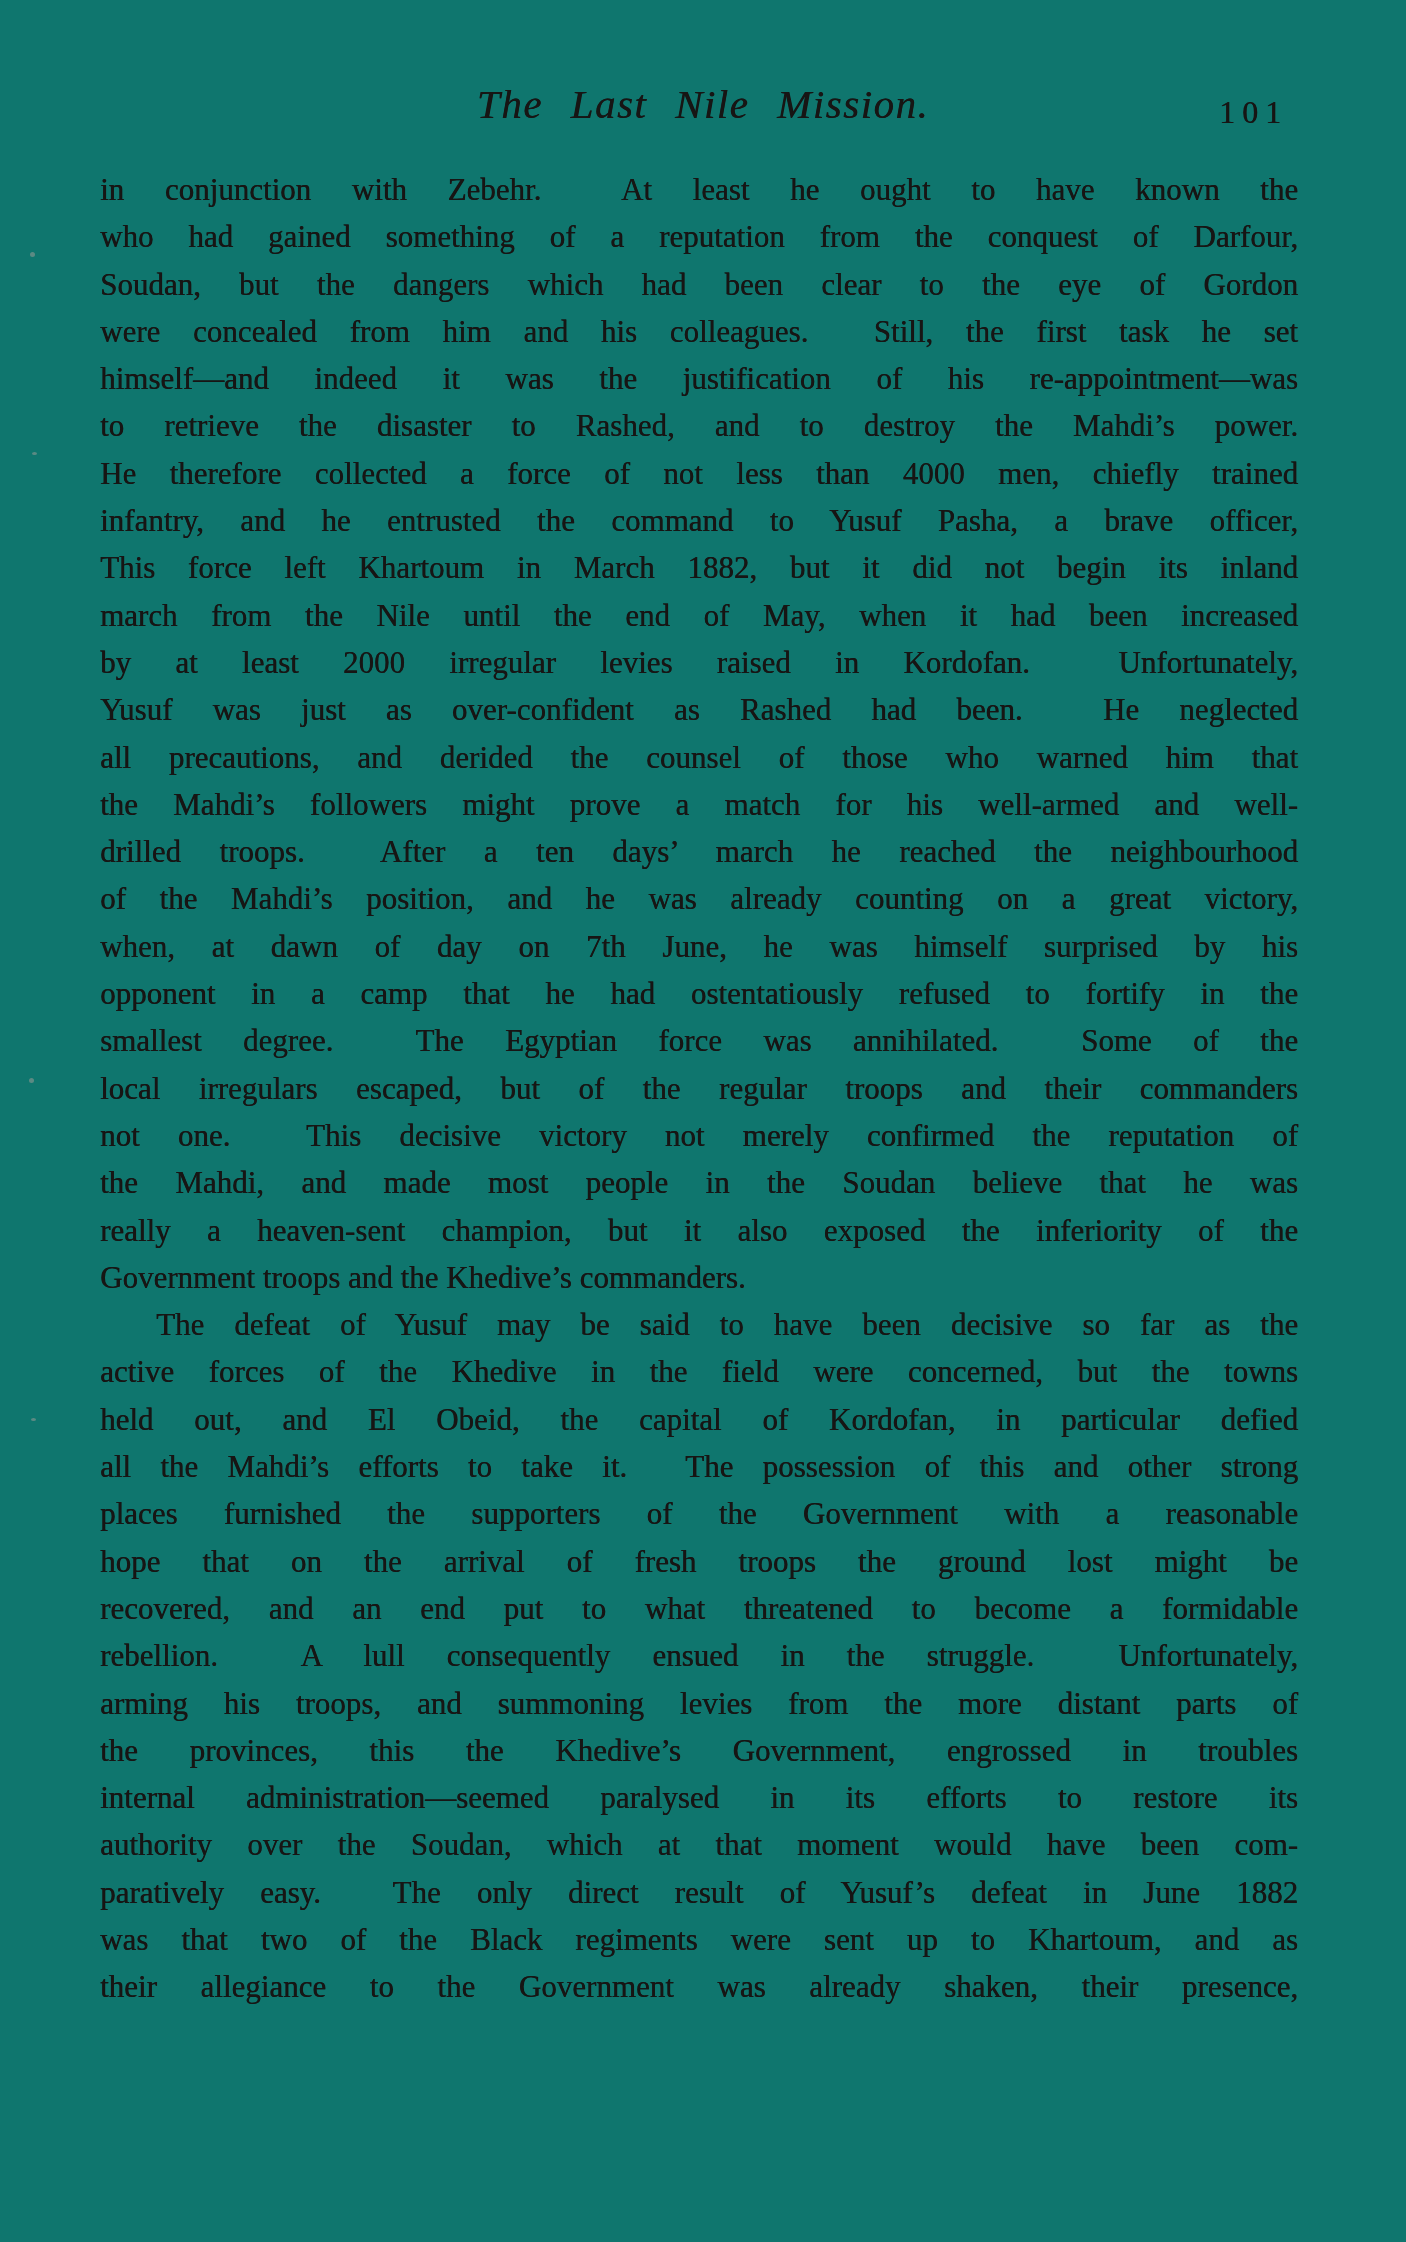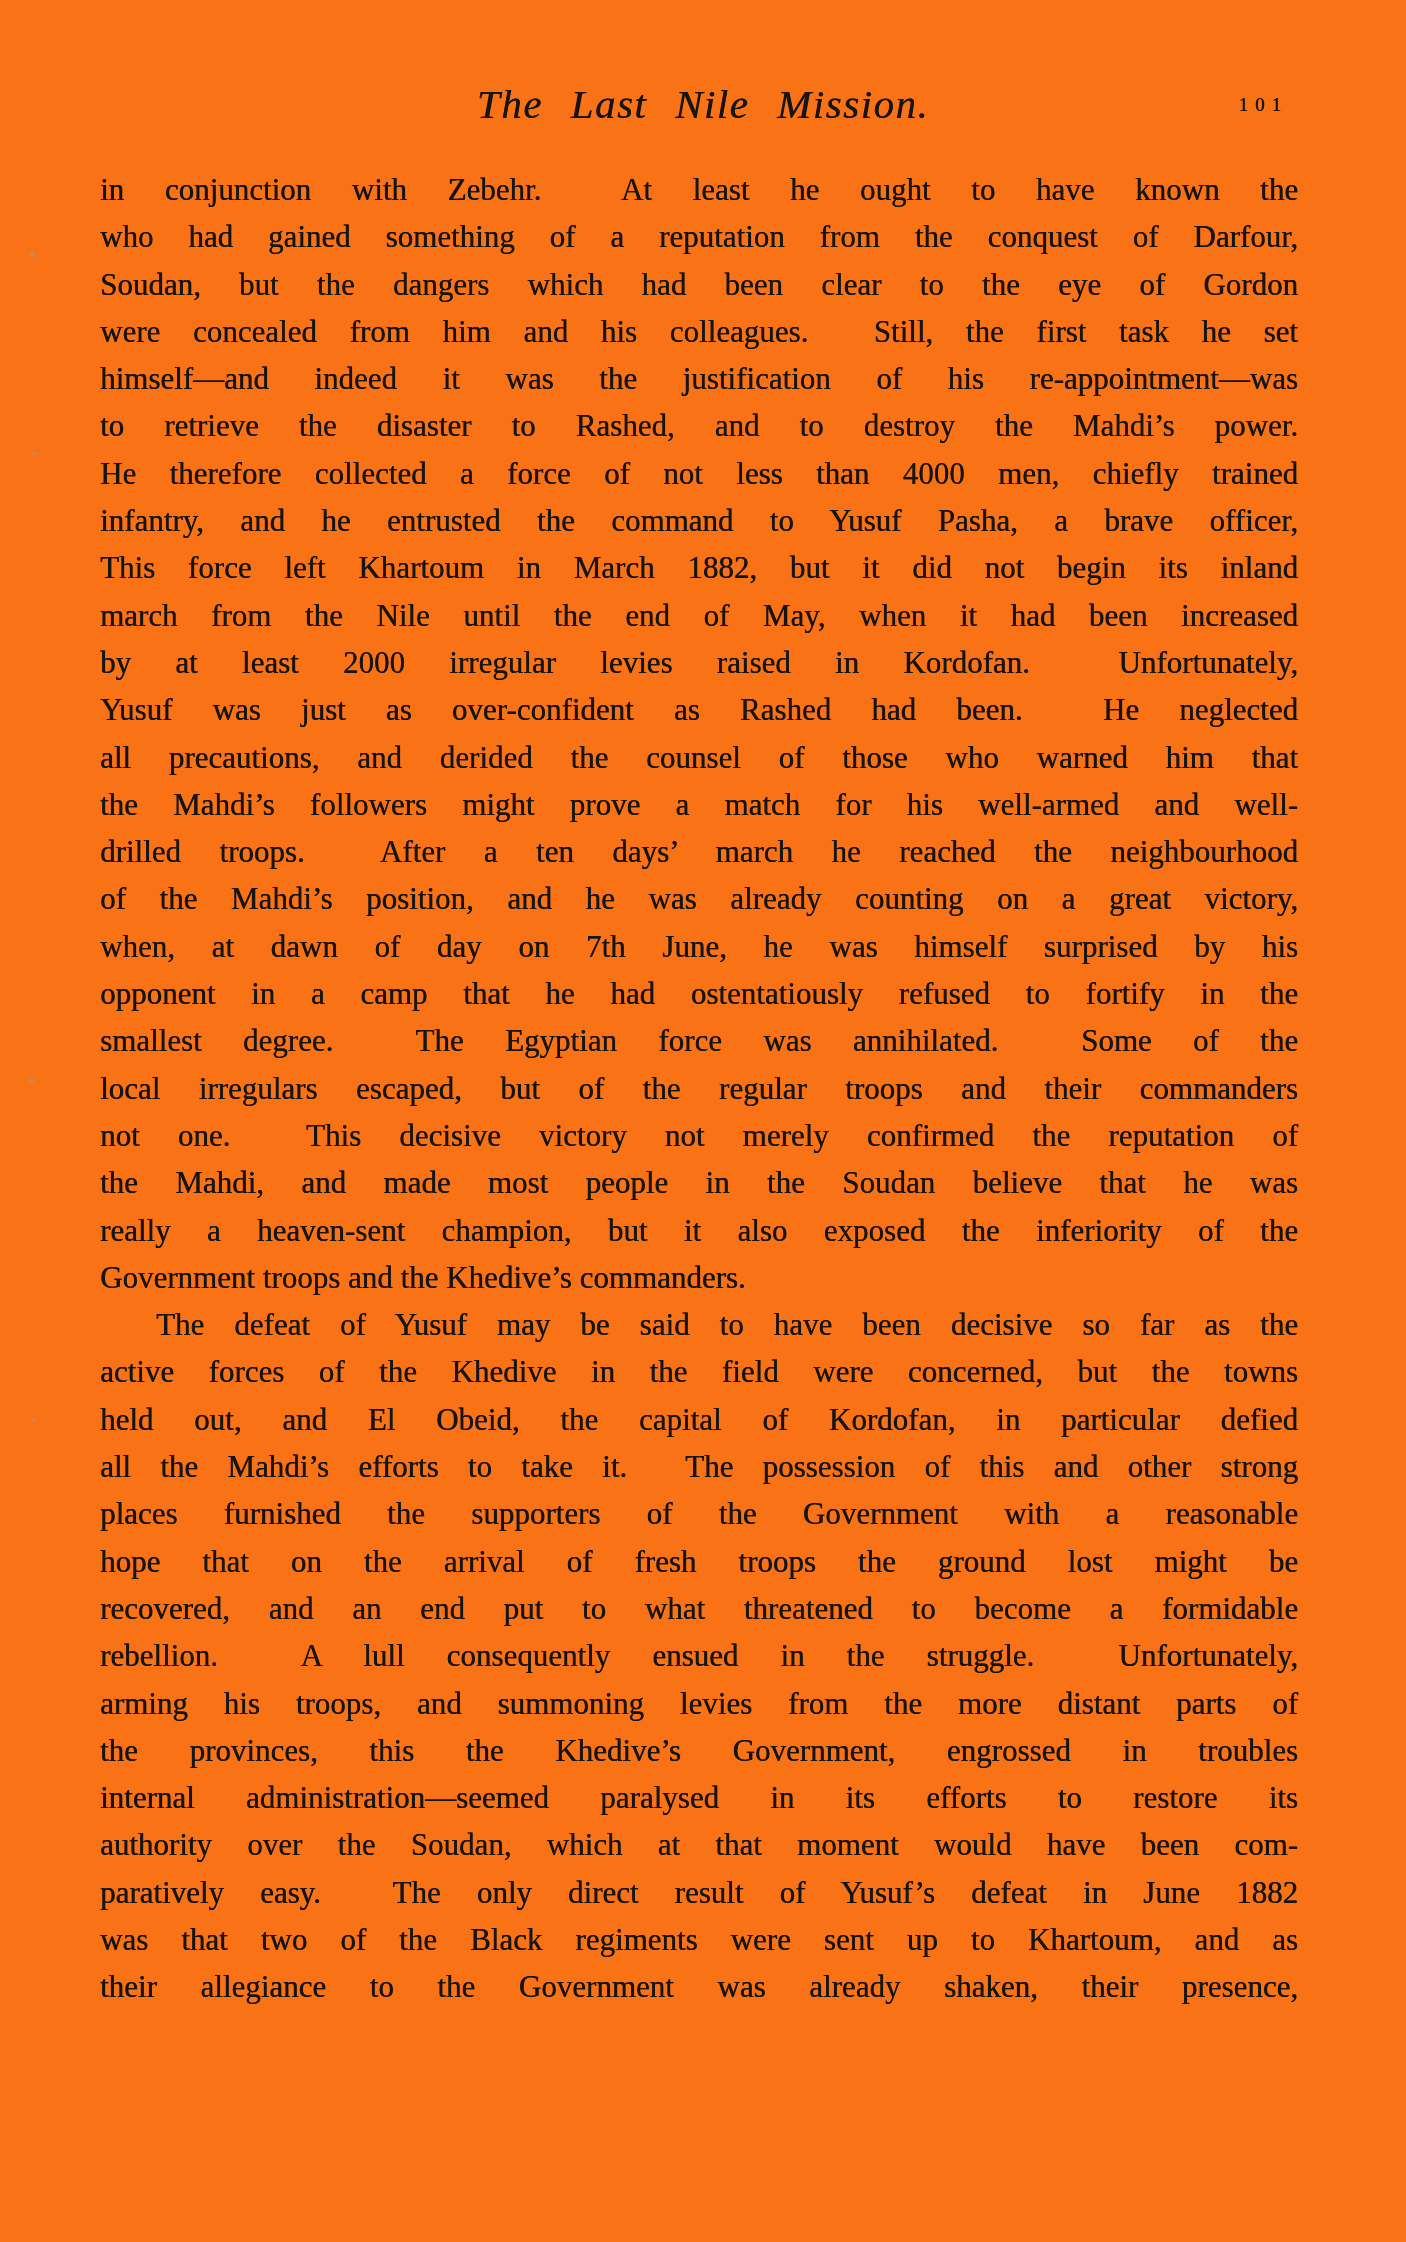--- a/index.html
+++ b/index.html
@@ -4,21 +4,21 @@
 <style>
   html, body {
     margin: 0;
     padding: 0;
     background: #ffffff;
   }
   .page {
     position: relative;
     width: 1406px;
     height: 2242px;
-    background: #f97316;
+    background: #0f766e;
     color: #171514;
     font-family: "Liberation Serif", "DejaVu Serif", serif;
     overflow: hidden;
   }
   .running-head {
     position: absolute;
     top: 80px;
     left: 0;
     width: 100%;
     text-align: center;
@@ -26,21 +26,21 @@
     font-size: 41px;
     letter-spacing: 1.5px;
     word-spacing: 16px;
     text-shadow: 0.4px 0 0 currentColor;
     white-space: nowrap;
   }
   .page-number {
     position: absolute;
     top: 94px;
     right: 118px;
-    font-size: 19px;
+    font-size: 32px;
     letter-spacing: 7px;
     text-shadow: 0.4px 0 0 currentColor;
   }
   .body-text {
     position: absolute;
     top: 166px;
     left: 100px;
     width: 1198px;
     font-size: 31px;
     line-height: 47.3px;

